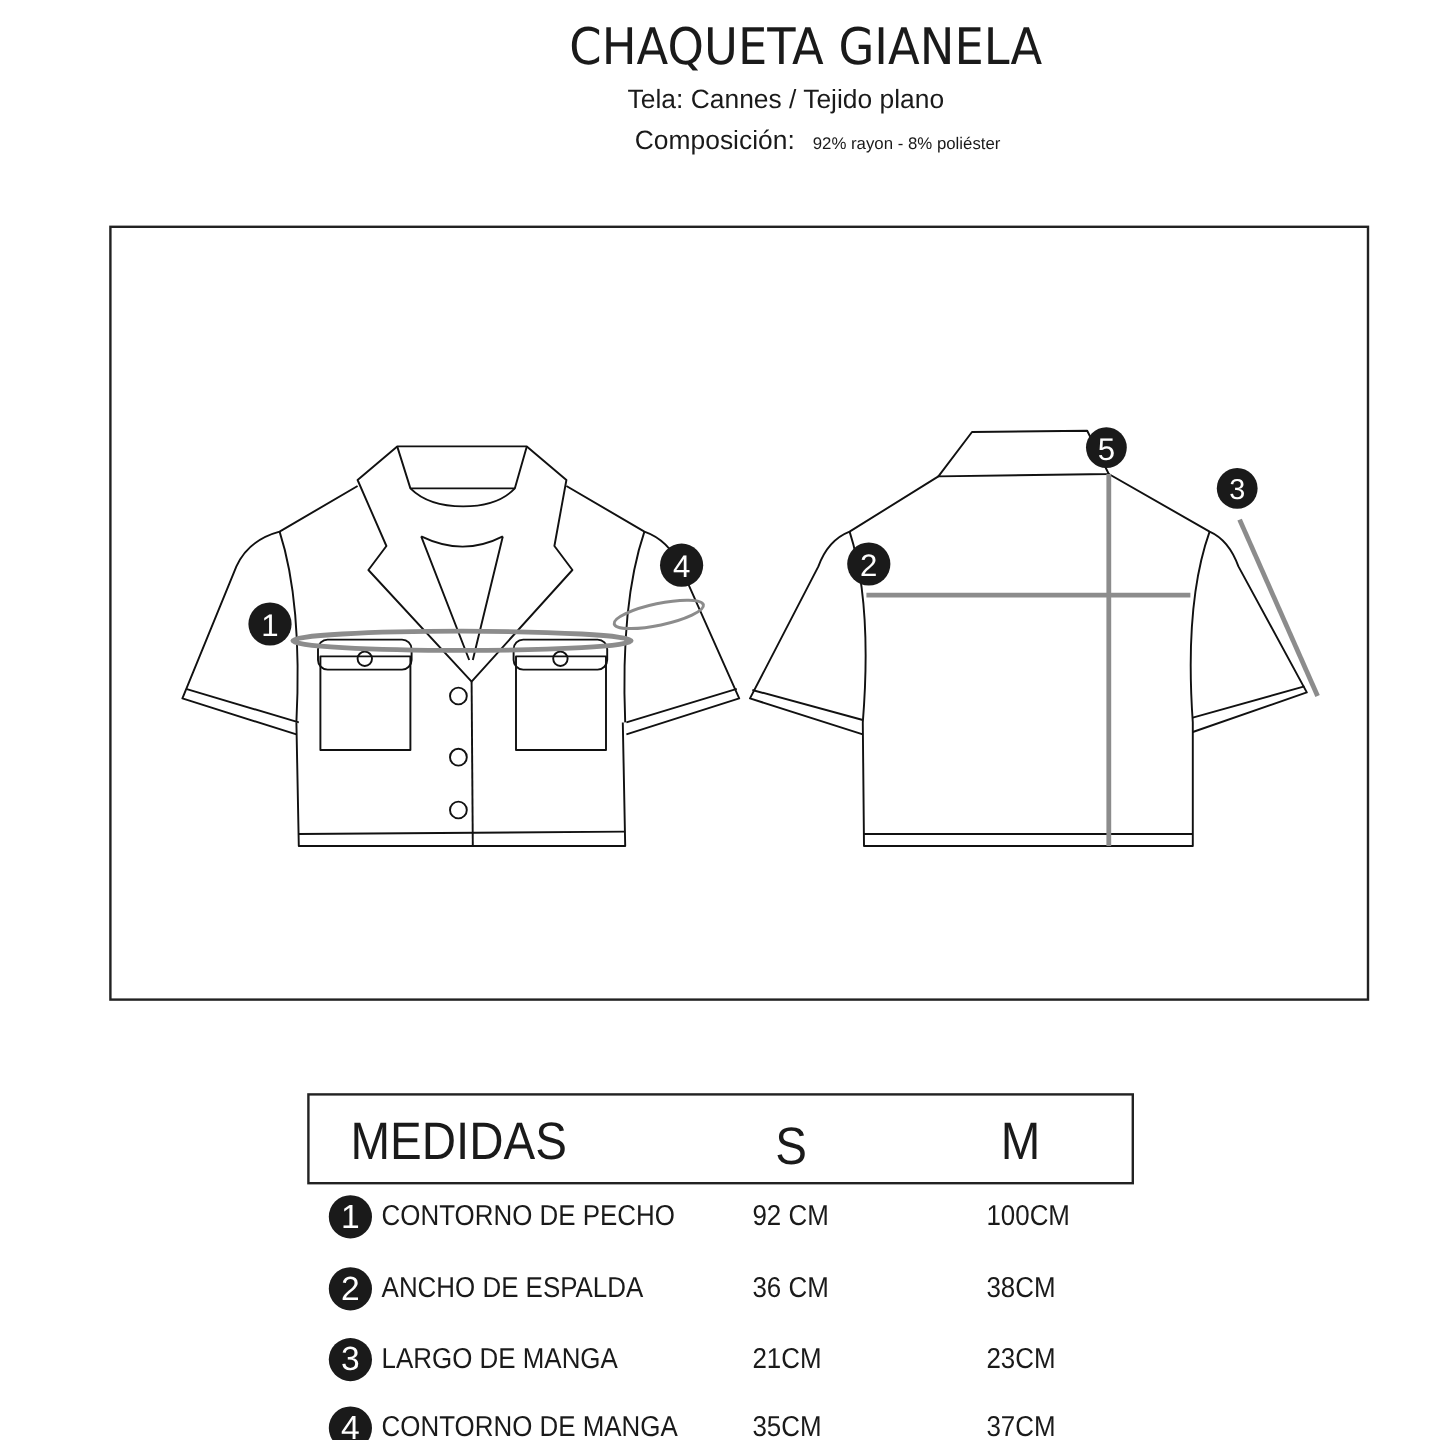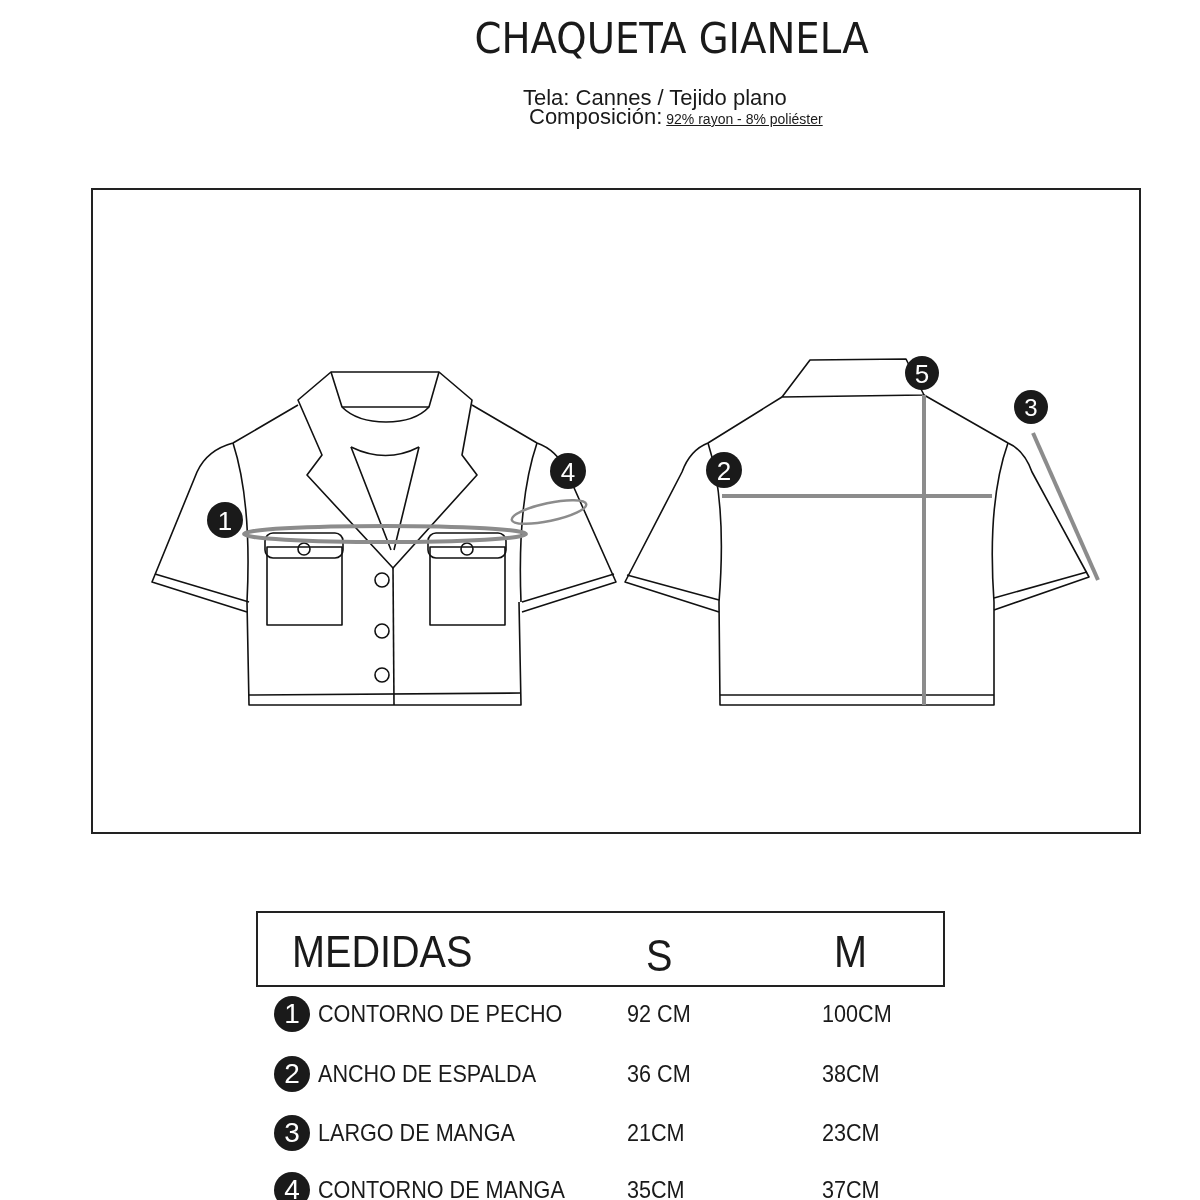--- a/index.html
+++ b/index.html
@@ -1,20 +1,20 @@
 <!DOCTYPE html>
 <html><head>
 <meta charset="utf-8">
 <style>
   html,body{margin:0;padding:0;background:#fff;}
   body{width:1200px;height:1200px;position:relative;overflow:hidden;font-family:"DejaVu Sans Condensed","DejaVu Sans",sans-serif;color:#1a1a1a;}
   .title{position:absolute;left:0;width:1343px;top:14px;text-align:center;font-size:42px;letter-spacing:0px;font-family:"DejaVu Sans",sans-serif;font-weight:normal;transform:scaleX(0.92);transform-origin:672px 0;}
-  .sub1{position:absolute;left:523px;top:70px;font-size:22px;font-family:"Liberation Sans",sans-serif;margin-top:15px;}
+  .sub1{position:absolute;left:523px;top:70px;font-size:22px;font-family:"Liberation Sans",sans-serif;}
   .sub2{position:absolute;left:529px;top:104px;font-size:22px;font-family:"Liberation Sans",sans-serif;}
-  .sub2 small{font-size:14px;margin-left:4px;text-decoration:underline;}
+  .sub2 small{font-size:14px;margin-left:15px;}
   .drawing-box{position:absolute;left:91px;top:188px;width:1046px;height:642px;border:2px solid #222;box-sizing:content-box;}
   .drawing-box svg{position:absolute;left:-91px;top:-188px;}
   .table-header{position:absolute;left:256px;top:911px;width:685px;height:72px;border:2px solid #222;}
   .th{position:absolute;top:14px;font-size:44px;font-family:"Liberation Sans",sans-serif;transform:scaleX(0.9);transform-origin:left;}
   .row{position:absolute;left:0;width:1200px;height:40px;}
   .badge{position:absolute;left:274px;width:36px;height:36px;border-radius:50%;background:#1a1a1a;color:#fff;font-size:28px;text-align:center;line-height:36px;font-family:"Liberation Sans",sans-serif;}
   .cell{position:absolute;font-size:24px;font-family:"Liberation Sans",sans-serif;transform:scaleX(0.9);transform-origin:left;top:4px;}
 </style>
 </head>
 <body>

